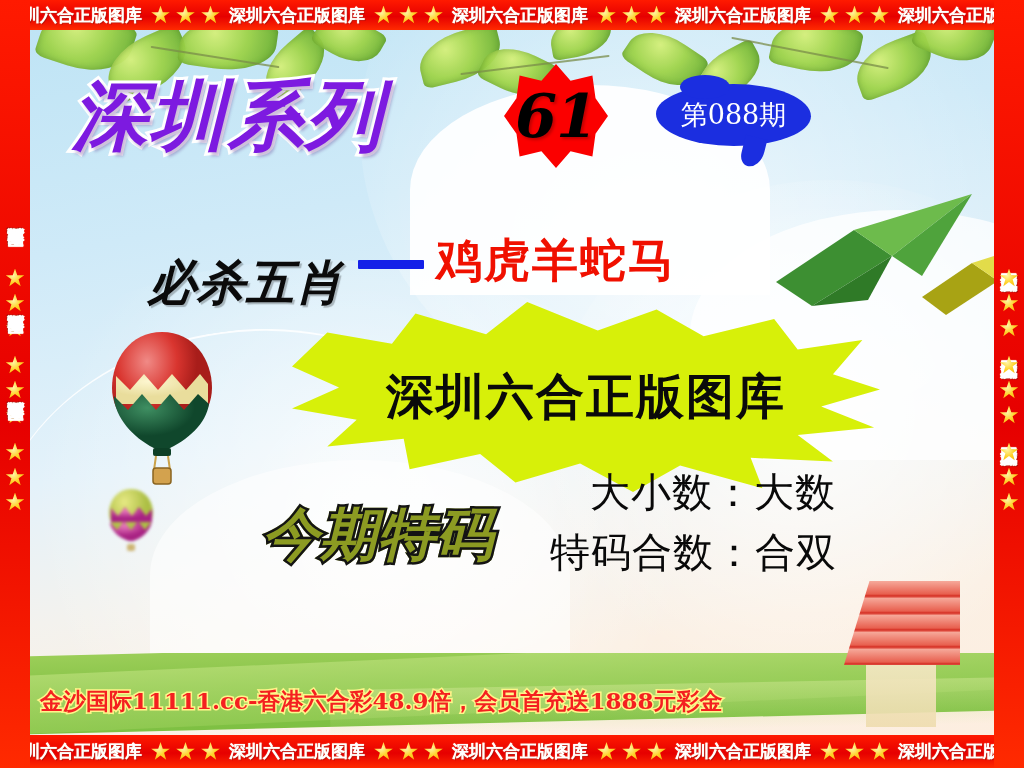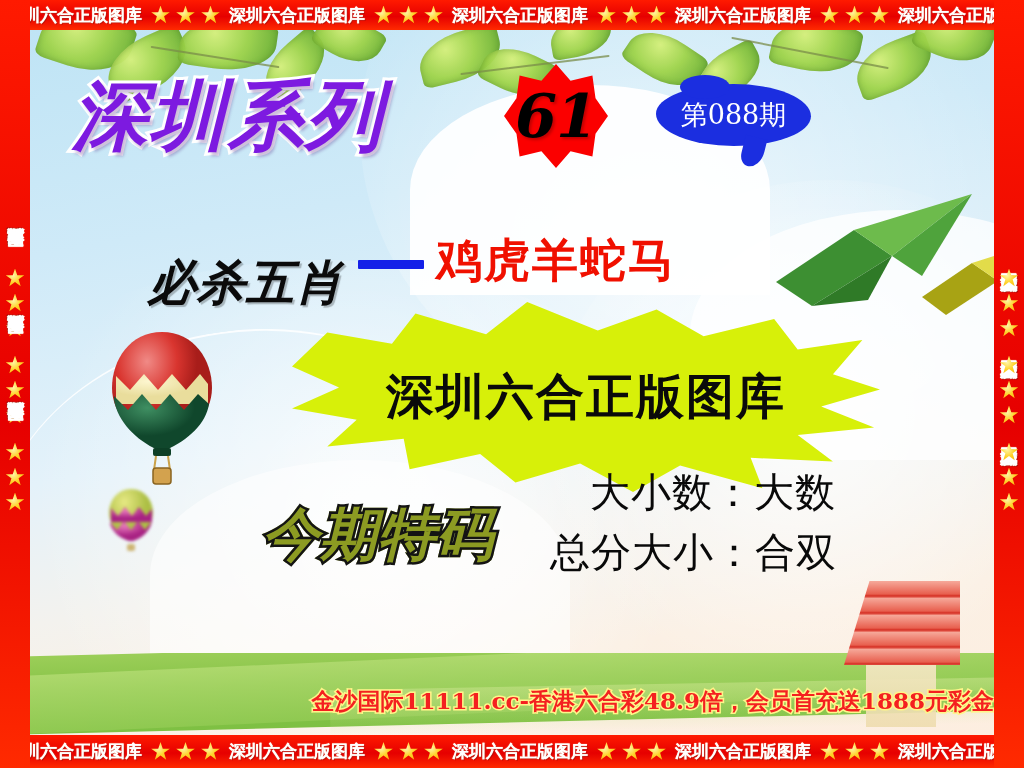--- a/index.html
+++ b/index.html
@@ -152,21 +152,21 @@
   #info { position:absolute; right:72px; top:432px; width:380px; text-align:left; }
   .info-line { font-family:"DejaVu Serif", serif; font-size:40px; line-height:60px; color:#090909;
                white-space:nowrap; }
   .info-line .k { letter-spacing:1px; }
   .info-line .v { letter-spacing:1px; }
   .il-1 { padding-left:48px; }
   .il-2 { padding-left:8px; }
   .il-3 { padding-left:28px; }
 
   
-  #promo { position:absolute; left:0; bottom:18px; width:964px; text-align:right; }
+  #promo { position:absolute; left:10px; bottom:18px; width:964px; text-align:left; }
   #promo span {
     font-family:"DejaVu Serif", serif; font-weight:bold; font-size:23px; color:#f42020;
     -webkit-text-stroke:3px #fff58a; paint-order:stroke fill; letter-spacing:0px;
   }
 </style>
 </head>
 <body>
 
 <div id="poster">
 
@@ -288,21 +288,21 @@
       <span>深圳六合正版图库</span>
     </div>
 
     <div id="teme">今期特码</div>
 
     <div id="info">
       <div class="info-line il-1">
         <span class="k">大小数：</span><span class="v">大数</span>
       </div>
       <div class="info-line il-2">
-        <span class="k">总分大小：</span><span class="v">合双</span>
+        <span class="k">特码合数：</span><span class="v">合双</span>
       </div>
     </div>
 
     <div id="promo">
       <span>金沙国际11111.cc-香港六合彩48.9倍，会员首充送1888元彩金</span>
     </div>
 
   </div>
 
   <div class="band band-top" id="band-top">

